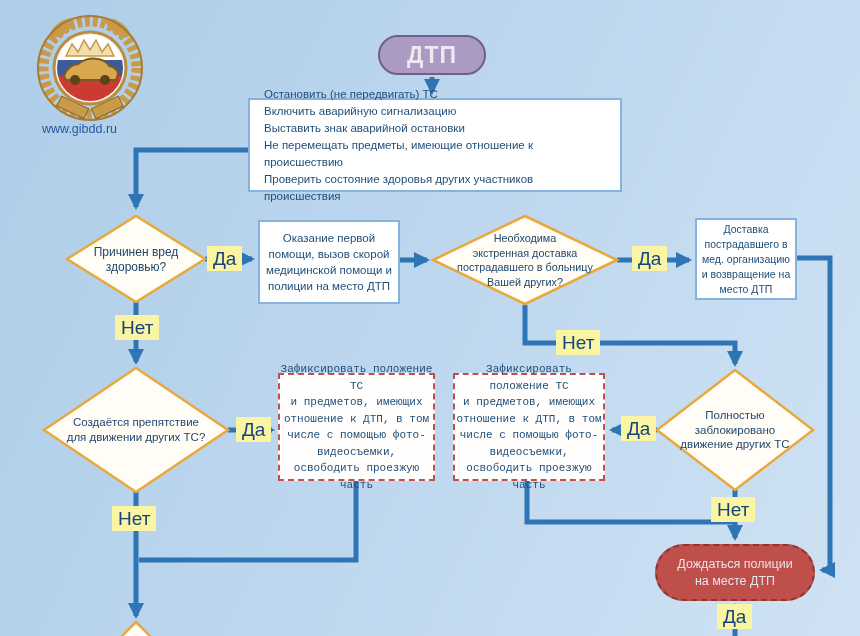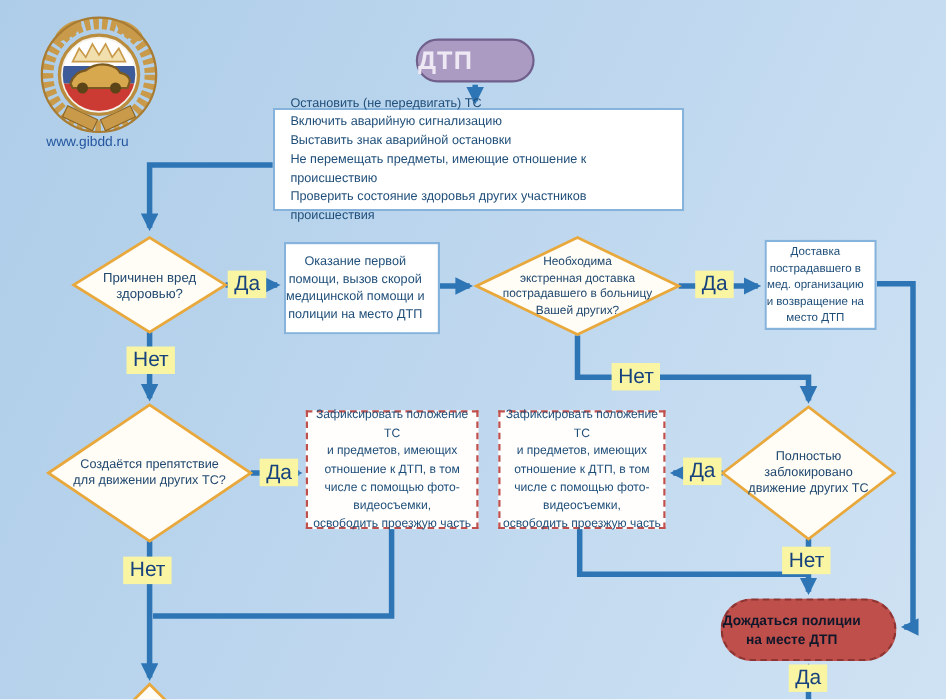--- a/index.html
+++ b/index.html
@@ -3,33 +3,32 @@
 <meta charset="utf-8">
 <style>
   html,body{margin:0;padding:0;}
   .canvas{
     position:relative;width:860px;height:636px;overflow:hidden;
     background:linear-gradient(115deg,#aecde8 0%,#bcd6ee 45%,#cfe2f3 100%);
     font-family:"Liberation Sans","DejaVu Sans",sans-serif;
     color:#1f4e79;
   }
   .layer{position:absolute;left:0;top:0;}
-  .node{position:absolute;box-sizing:border-box;display:flex;align-items:center;}
+  .node{position:absolute;box-sizing:border-box;display:flex;align-items:center;justify-content:center;}
   .box{background:#ffffff;border:2px solid #85b3dc;}
   .box-text{white-space:pre-line;text-align:center;line-height:15.5px;font-size:11px;}
   .box-text.left{text-align:left;line-height:17px;font-size:11.5px;}
-  .dashed{background:#fffefc;border:2px dashed #c0504d;}
+  .dashed{background:#fffefc;border:2px dashed #c0504d;font-family:Liberation Mono, monospace;}
   .stadium-start{
     background:#ab9bc3;border:2.5px solid #6f5f8a;border-radius:21px;
     color:#eee8f4;font-size:23px;font-weight:bold;letter-spacing:1px;
   }
   .stadium-end{
     background:#bf4f4b;border:2px dashed #8e3432;border-radius:29px;
-    color:#0f172a;
-    font-weight:bold;
+    color:#e5e5e5;
   }
   .stadium-end .box-text{font-size:12.5px;line-height:17px;}
   .dtext{position:absolute;text-align:center;white-space:pre-line;
     font-size:11.5px;line-height:14.5px;color:#21486f;}
   .flag{
     position:absolute;background:#f9f5a2;color:#17427e;
     font-weight:normal;font-size:19px;line-height:21px;padding:2px 6px;
   }
   .url{position:absolute;font-size:12.5px;color:#2456a0;}
 </style>

